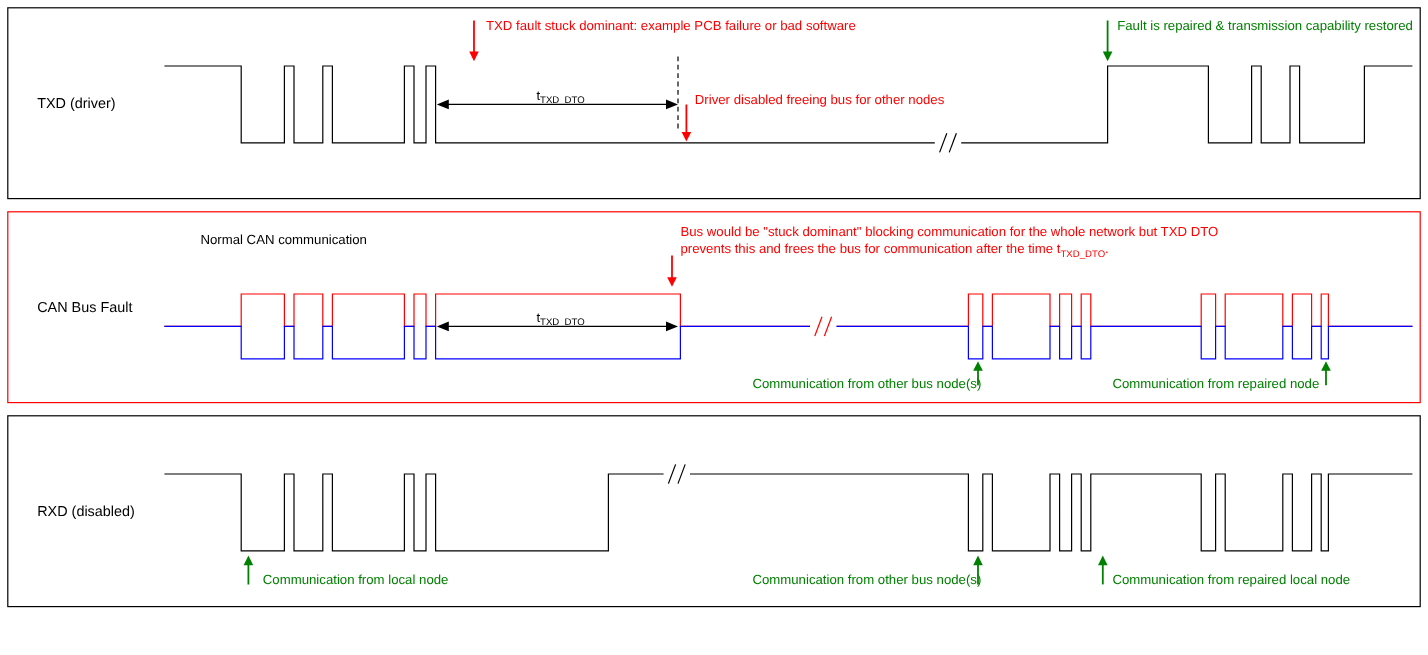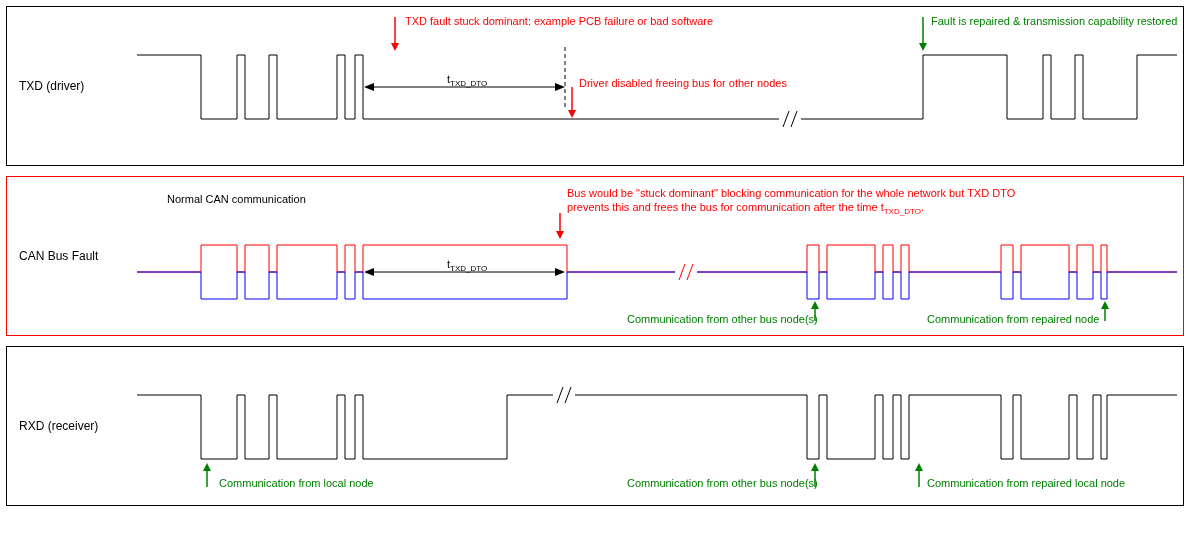--- a/index.html
+++ b/index.html
@@ -12,21 +12,21 @@
   .panel {
     border: 1px solid #000;
     margin-bottom: 10px;
     position: relative;
     height: 160px;
     box-sizing: border-box;
   }
   .panel.red-border { border: 1px solid #ff0000; }
   .sig-label {
     position: absolute;
-    left: 12px;
+    left: 24px;
     top: 50%;
     transform: translateY(-50%);
     font-size: 12px;
   }
   svg { display:block; }
 
   .txt-red { fill: #ff0000; font-size: 11px; font-family: Arial, Helvetica, sans-serif; }
   .txt-green { fill: #008000; font-size: 11px; font-family: Arial, Helvetica, sans-serif; }
   .txt-black { fill: #000; font-size: 11px; font-family: Arial, Helvetica, sans-serif; }
   .sub { font-size: 8px; }
@@ -123,21 +123,21 @@
     </g>
     <text x="920" y="146" class="txt-green">Communication from repaired node</text>
     <g>
       <line x1="1098" y1="144" x2="1098" y2="130" stroke="#008000" stroke-width="1.5"></line>
       <polygon points="1098,124 1094,132 1102,132" fill="#008000"></polygon>
     </g>
   </svg>
 </div>
 
 <div class="panel">
-  <div class="sig-label">RXD (receiver)</div>
+  <div class="sig-label">RXD (disabled)</div>
   <svg width="1176" height="158">
 
     <path d="
       M130 48 L194 48 L194 112 L230 112 L230 48 L238 48 L238 112 L262 112 L262 48 L270 48 L270 112 L330 112 L330 48 L338 48 L338 112 L348 112 L348 48 L356 48 L356 112 L500 112 L500 48
       L800 48 L800 112 L812 112 L812 48 L820 48 L820 112 L868 112 L868 48 L876 48 L876 112 L886 112 L886 48 L894 48 L894 112 L902 112 L902 48
       L994 48 L994 112 L1006 112 L1006 48 L1014 48 L1014 112 L1062 112 L1062 48 L1070 48 L1070 112 L1086 112 L1086 48 L1094 48 L1094 112 L1100 112 L1100 48 L1170 48
     " fill="none" stroke="#000" stroke-width="1"></path>
 
     <g>
       <rect x="546" y="40" width="22" height="16" fill="#fff"></rect>

